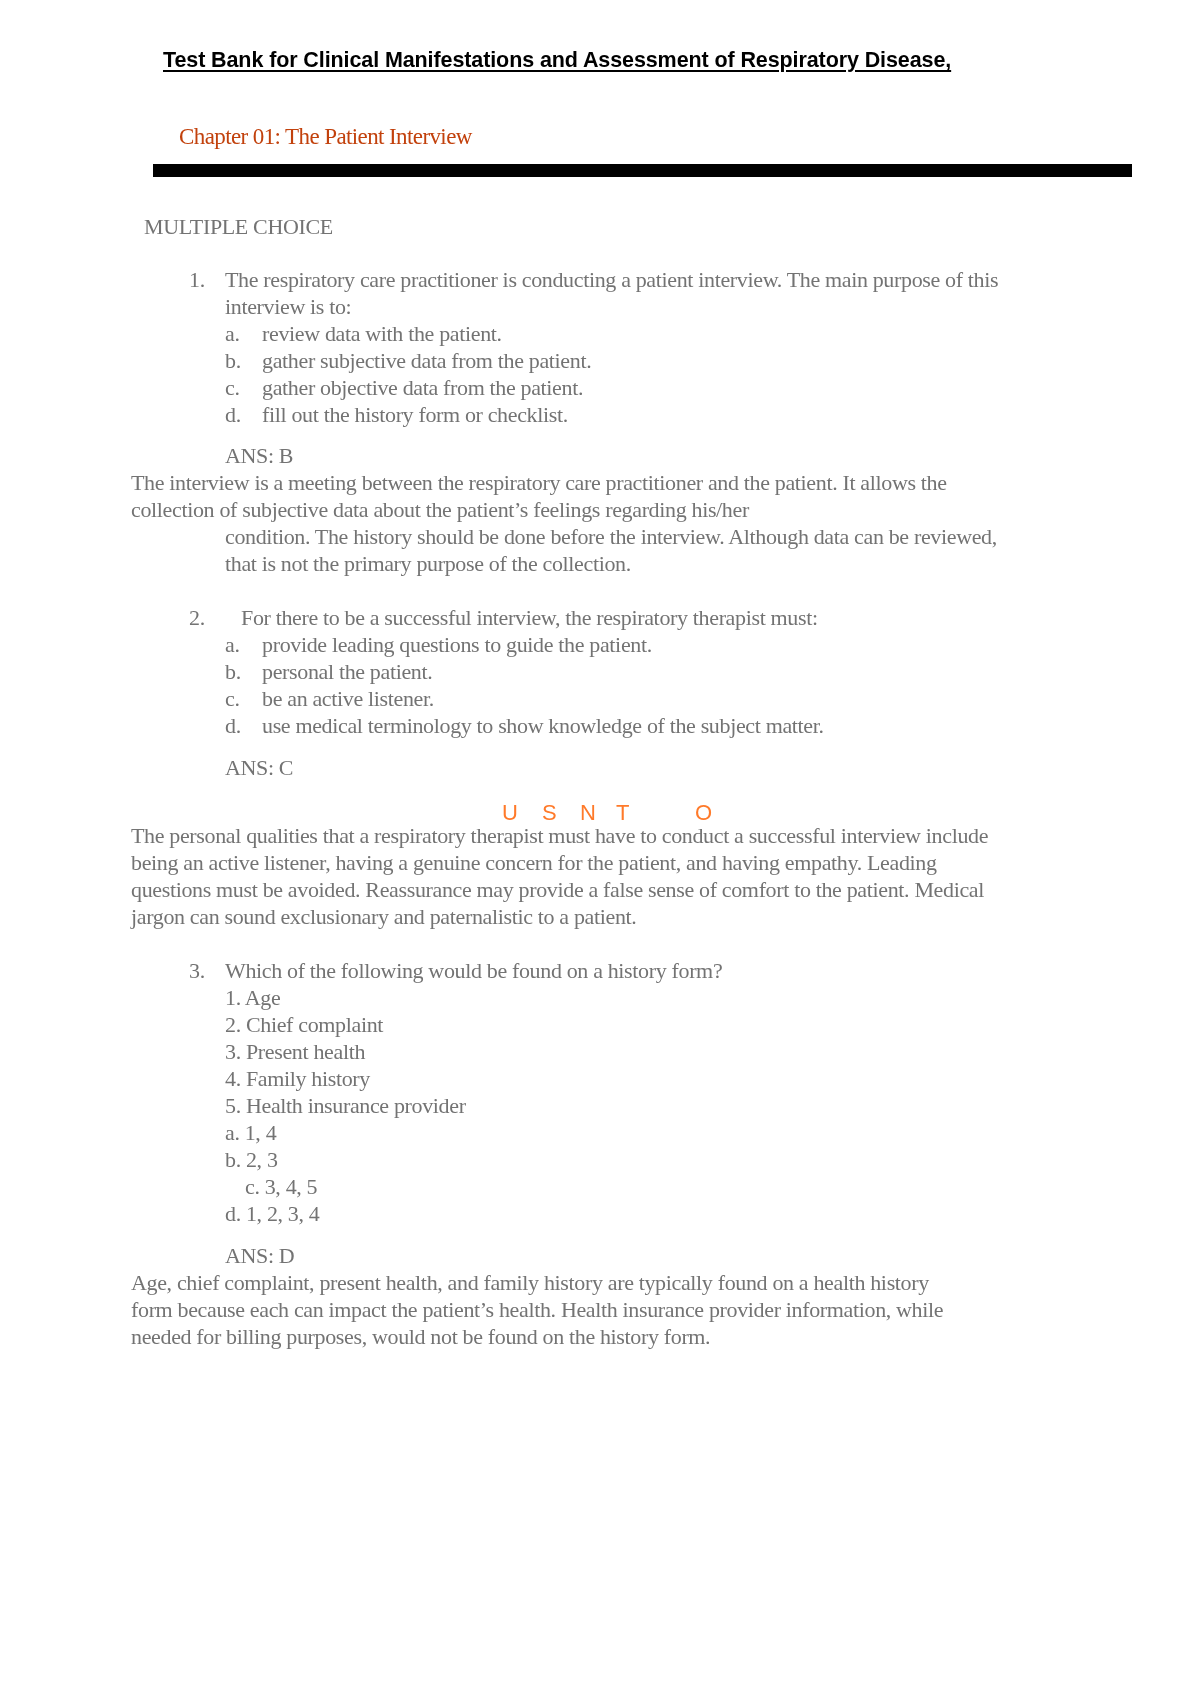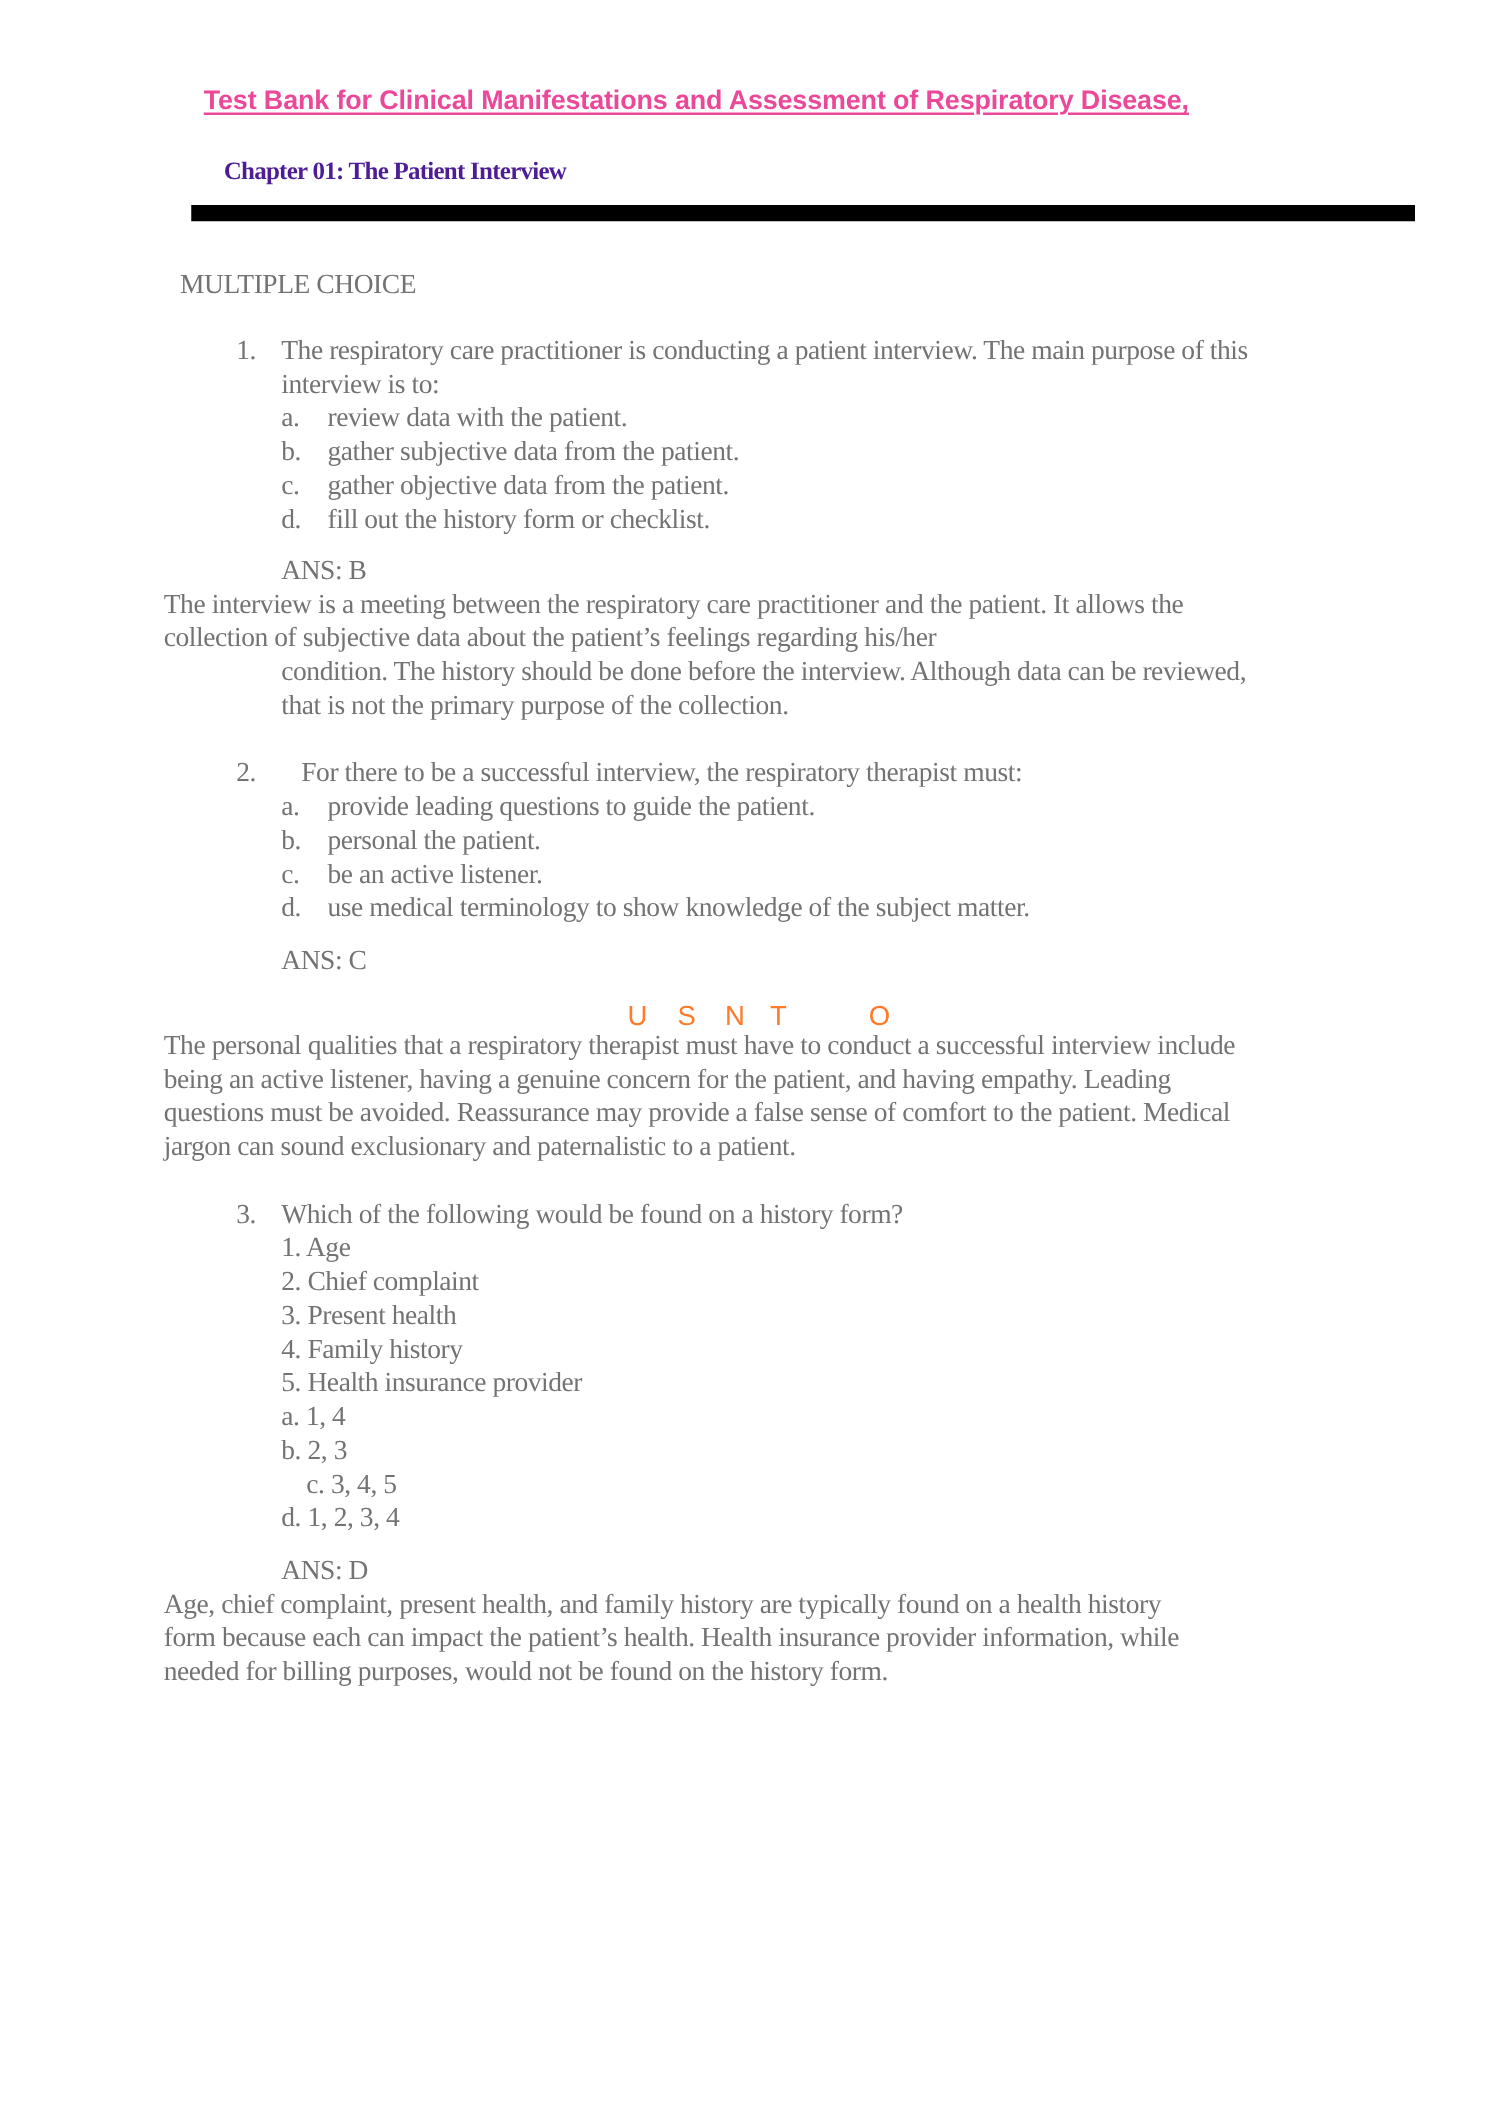--- a/index.html
+++ b/index.html
@@ -1,21 +1,21 @@
 <!DOCTYPE html>
 <html><head>
 <meta charset="utf-8">
 <style>
   html, body { margin: 0; padding: 0; background: #ffffff; }
   body { width: 1191px; height: 1684px; position: relative; overflow: hidden; }
   .page { position: absolute; left: 0; top: 0; width: 1191px; height: 1684px; background: #ffffff; }
   .ln { position: absolute; white-space: nowrap; font-family: "Liberation Serif", "DejaVu Serif", serif; font-size: 22px; color: #737373; line-height: 27px; letter-spacing: -0.35px; }
-  .hdr { position: absolute; white-space: nowrap; font-family: "Liberation Sans", "DejaVu Sans", sans-serif; font-weight: bold; color: #ec4899; font-size: 21.5px; line-height: 26px; letter-spacing: -0.1px; margin-top: 20px; }
+  .hdr { position: absolute; white-space: nowrap; font-family: "Liberation Sans", "DejaVu Sans", sans-serif; font-weight: bold; color: #000000; font-size: 21.5px; line-height: 26px; letter-spacing: -0.1px; }
   .hdr.u { text-decoration: underline; text-decoration-thickness: 2px; text-underline-offset: 3px; }
-  .chap { position: absolute; white-space: nowrap; font-family: "Liberation Serif", "DejaVu Serif", serif; font-weight: bold; font-size: 20px; color: #4c1d95; line-height: 28px; letter-spacing: -0.6px; }
+  .chap { position: absolute; white-space: nowrap; font-family: "Liberation Serif", "DejaVu Serif", serif; font-weight: normal; font-size: 23px; color: #c2410c; line-height: 28px; letter-spacing: -0.6px; }
   .rule { position: absolute; left: 153px; top: 164px; width: 979px; height: 13px; background: #000000; }
   .wm { position: absolute; white-space: nowrap; font-family: "Liberation Sans", "DejaVu Sans", sans-serif; font-size: 22px; color: #ff7a2a; line-height: 22px; }
 </style>
 </head>
 <body>
 
 <div class="page">
 
   <div class="hdr u" style="left:163px; top:47px;">Test Bank for Clinical Manifestations and Assessment of Respiratory Disease,</div>
   <div class="chap" style="left:179px; top:123px;">Chapter 01: The Patient Interview</div>

